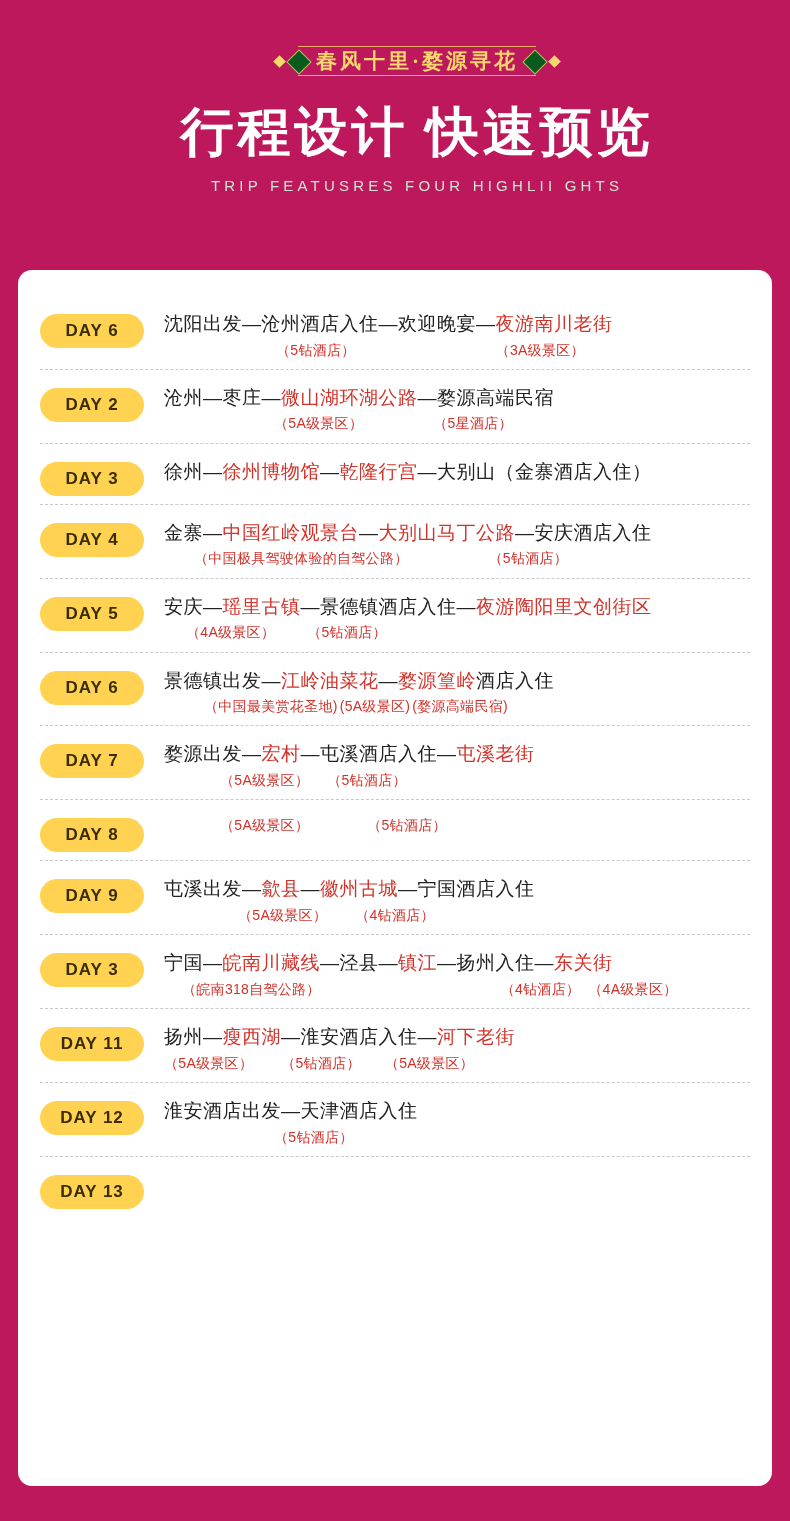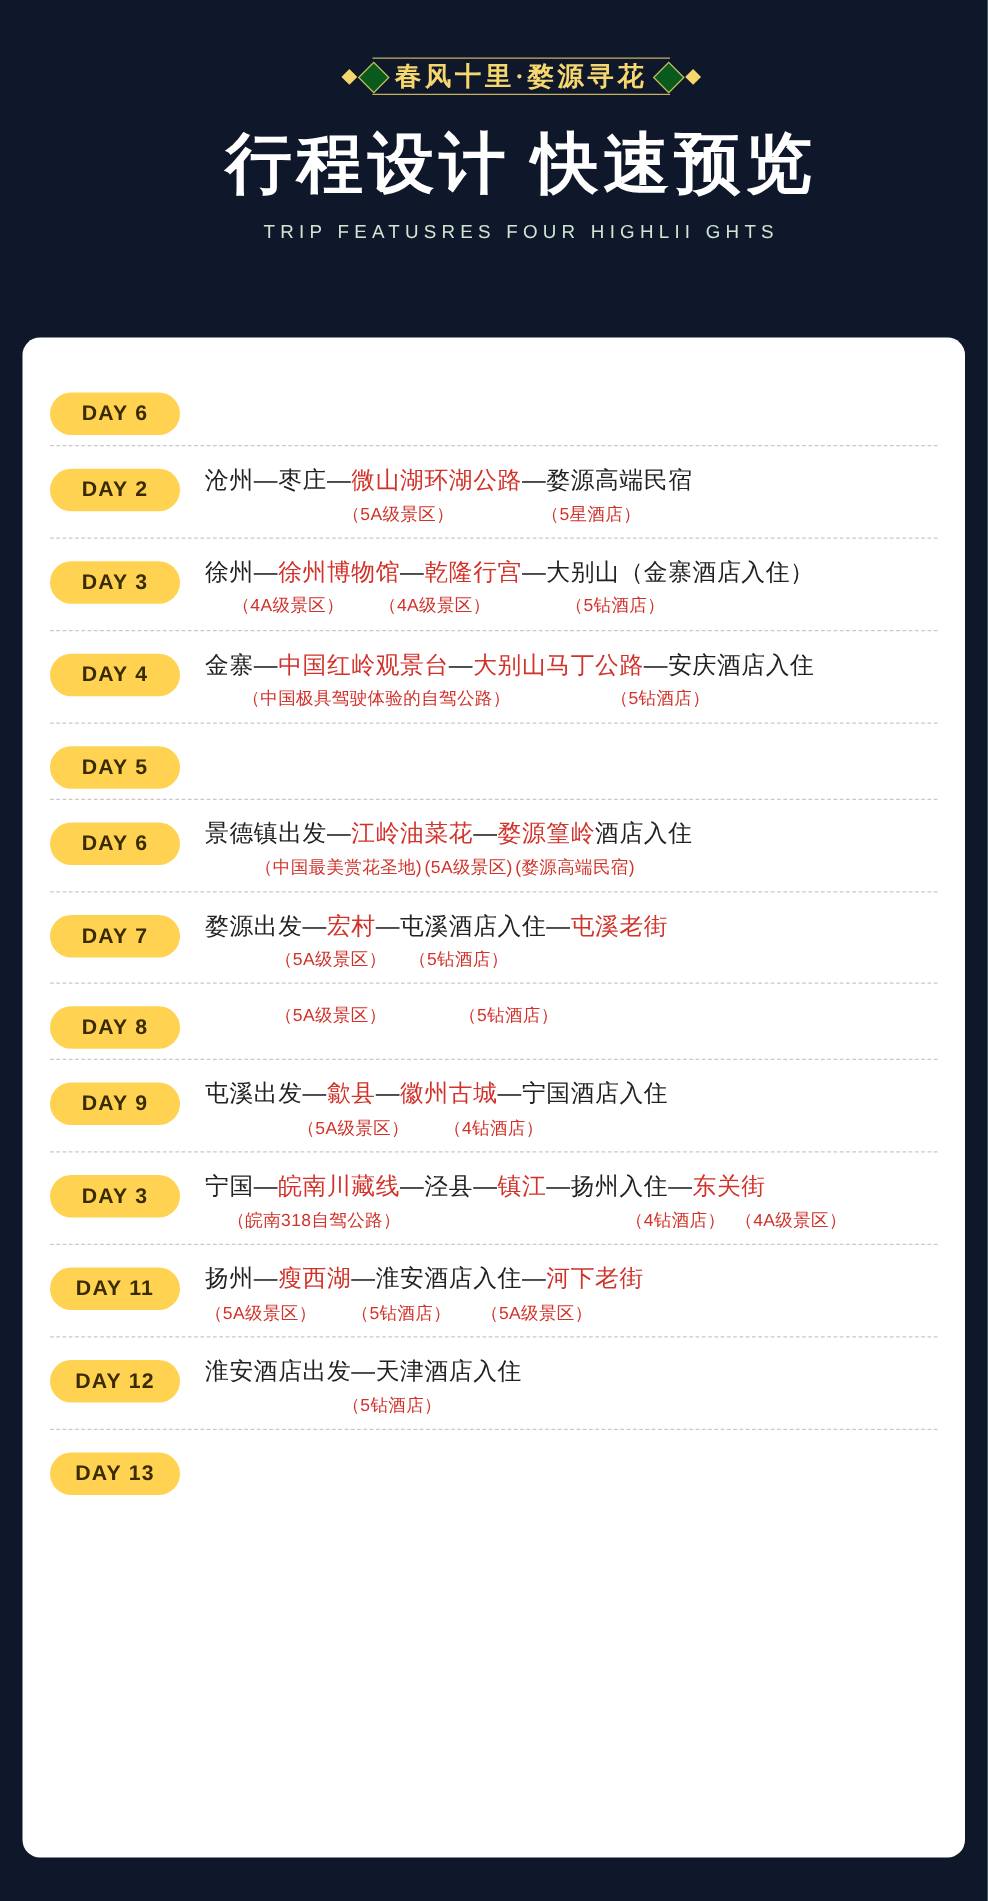--- a/index.html
+++ b/index.html
@@ -10,21 +10,21 @@
     width: 790px;
     height: 1521px;
     background: #0a5a1e;
     font-family: "Liberation Sans", sans-serif;
     overflow: hidden;
   }
   .page {
     position: relative;
     width: 790px;
     height: 1521px;
-    background: #0f172a;
+    background: #be185d;
     box-sizing: border-box;
     padding-left: 44px;
   }
 
   
   .header {
     padding-top: 40px;
     text-align: center;
   }
   .ribbon {
@@ -174,44 +174,51 @@
       <span class="diamond"></span>
     </div>
     <div class="main-title">行程设计 快速预览</div>
     <div class="sub-title">TRIP FEATUSRES FOUR HIGHLII GHTS</div>
   </div>
 
   <div class="card">
     <div class="rows" id="rows">
         <div class="row">
           <div class="badge">DAY 6</div>
+          <div class="content">
+            <div class="line-main"><span>沈阳出发—沧州酒店入住—欢迎晚宴—</span><span class="hl">夜游南川老街</span></div>
+            <div class="line-note"><span class="sp" style="margin-left: 112px;">（5钻酒店）</span><span class="sp" style="margin-left: 140px;">（3A级景区）</span></div>
+          </div>
         </div>
         <div class="row">
           <div class="badge">DAY 2</div>
           <div class="content">
             <div class="line-main"><span>沧州—枣庄—</span><span class="hl">微山湖环湖公路</span><span>—婺源高端民宿</span></div>
             <div class="line-note"><span class="sp" style="margin-left: 110px;">（5A级景区）</span><span class="sp" style="margin-left: 70px;">（5星酒店）</span></div>
           </div>
         </div>
         <div class="row">
           <div class="badge">DAY 3</div>
           <div class="content">
             <div class="line-main"><span>徐州—</span><span class="hl">徐州博物馆</span><span>—</span><span class="hl">乾隆行宫</span><span>—大别山（金寨酒店入住）</span></div>
-            <div class="line-note"><span class="sp" style="margin-left: 22px;">（4A级景区）</span><span class="sp" style="margin-left: 28px;">（4A级景区）</span><span class="sp" style="margin-left: 60px;">（5钻酒店）</span></div>
           </div>
         </div>
         <div class="row">
           <div class="badge">DAY 4</div>
           <div class="content">
             <div class="line-main"><span>金寨—</span><span class="hl">中国红岭观景台</span><span>—</span><span class="hl">大别山马丁公路</span><span>—安庆酒店入住</span></div>
             <div class="line-note"><span class="sp" style="margin-left: 30px;">（中国极具驾驶体验的自驾公路）</span><span class="sp" style="margin-left: 80px;">（5钻酒店）</span></div>
           </div>
         </div>
         <div class="row">
           <div class="badge">DAY 5</div>
+          <div class="content">
+            <div class="line-main"><span>安庆—</span><span class="hl">瑶里古镇</span><span>—景德镇酒店入住—</span><span class="hl">夜游陶阳里文创街区</span></div>
+            <div class="line-note"><span class="sp" style="margin-left: 22px;">（4A级景区）</span><span class="sp" style="margin-left: 32px;">（5钻酒店）</span></div>
+          </div>
         </div>
         <div class="row">
           <div class="badge">DAY 6</div>
           <div class="content">
             <div class="line-main"><span>景德镇出发—</span><span class="hl">江岭油菜花</span><span>—</span><span class="hl">婺源篁岭</span><span>酒店入住</span></div>
             <div class="line-note"><span class="sp" style="margin-left: 40px;">（中国最美赏花圣地)</span><span class="sp" style="margin-left: 2px;">(5A级景区)</span><span class="sp" style="margin-left: 2px;">(婺源高端民宿)</span></div>
           </div>
         </div>
         <div class="row">
           <div class="badge">DAY 7</div>

